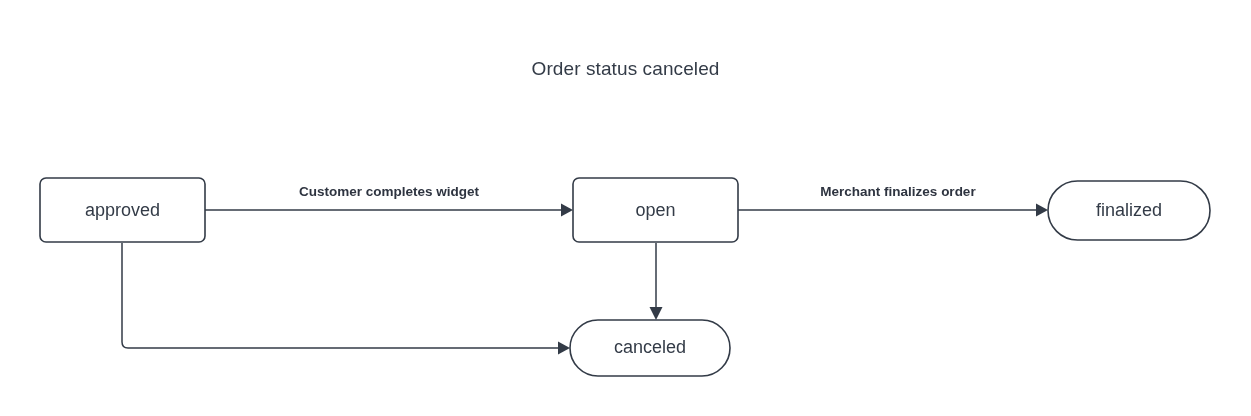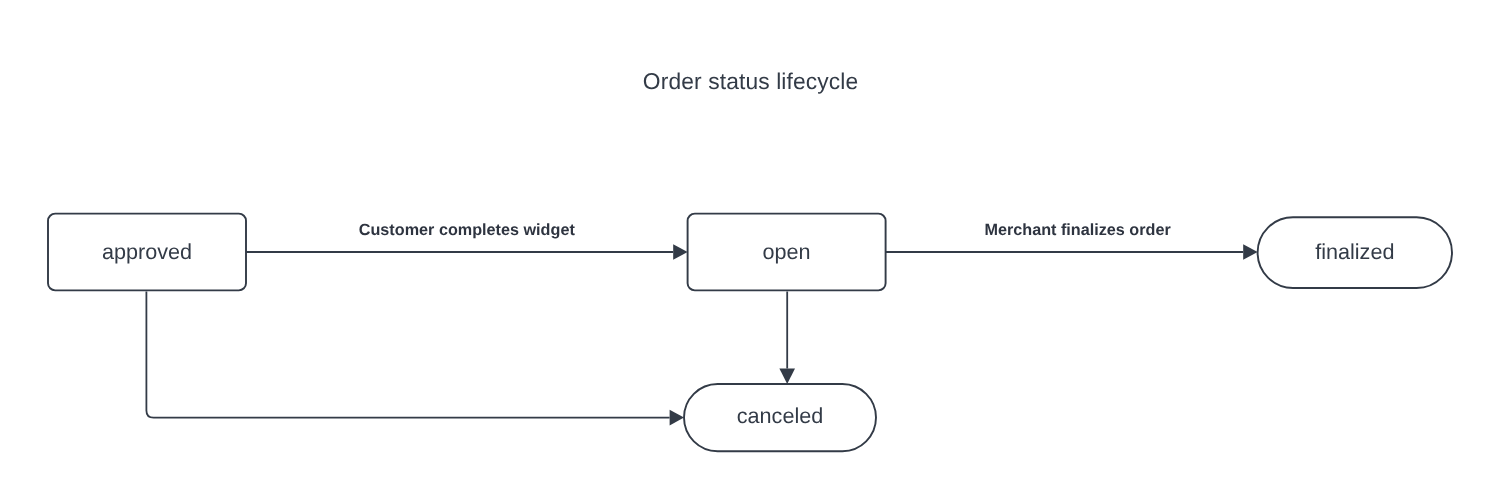--- a/index.html
+++ b/index.html
@@ -65,21 +65,21 @@
   .arrow-head {
     fill: #333b47;
     stroke: none;
   }
 </style>
 </head>
 <body>
 
 <div id="canvas">
 
-  <div class="diagram-title">Order status lifecycle</div>
+  <div class="diagram-title">Order status canceled</div>
 
   <svg id="diagram-svg" viewBox="0 0 1251 416">
 
     <g>
       <path class="edge-line" d="M 205,210 L 561,210"></path>
       <polygon class="arrow-head" points="561,203.5 573,210 561,216.5"></polygon>
       <text class="edge-label" x="389" y="192">Customer completes widget</text>
     </g>
 
     <g>

